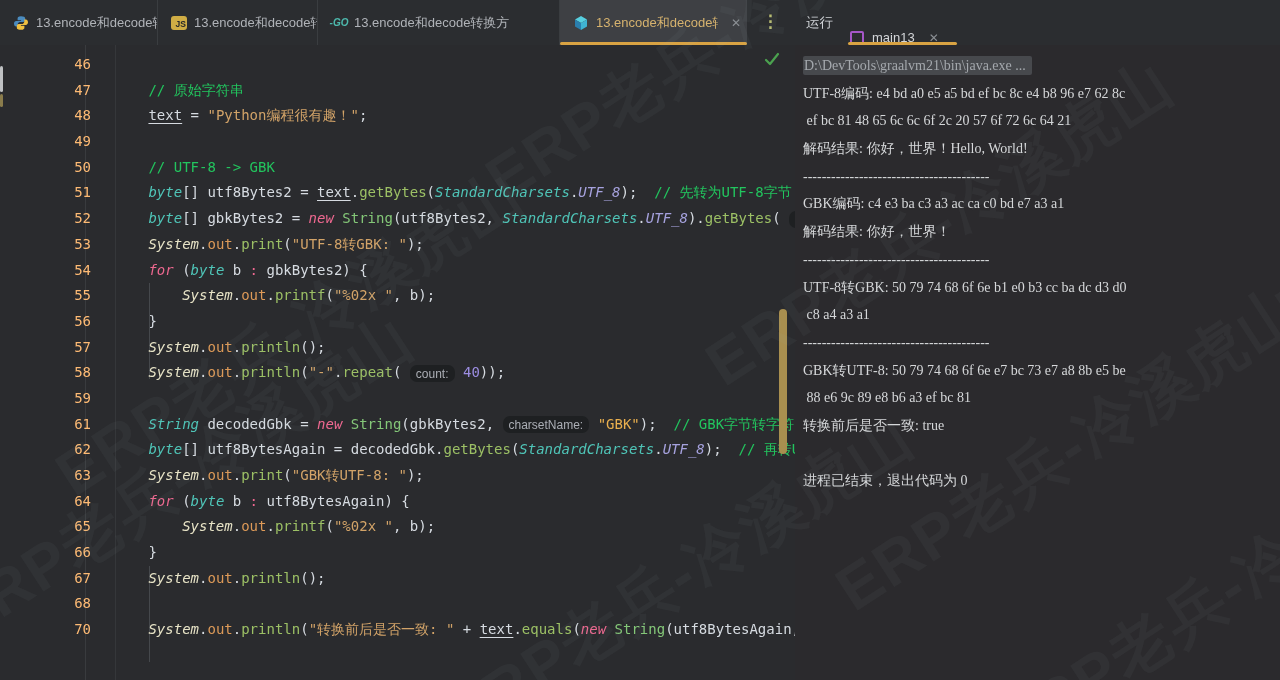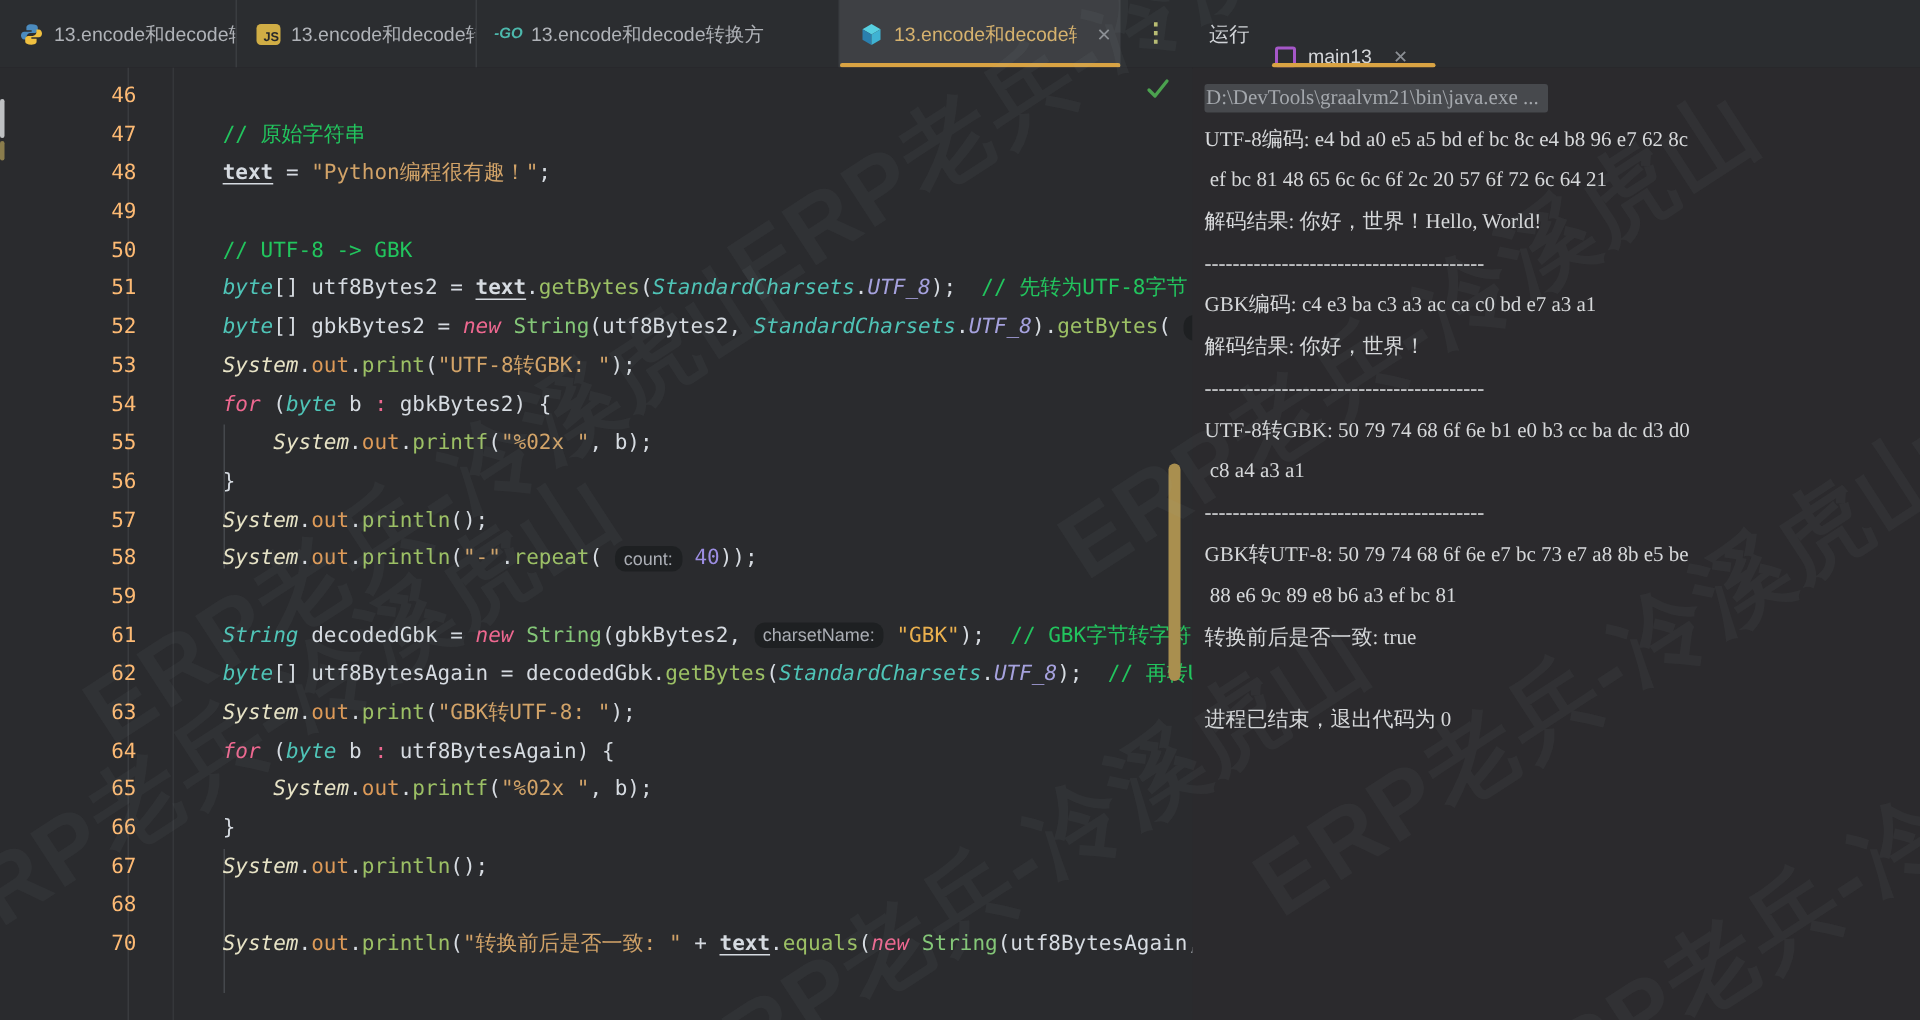--- a/index.html
+++ b/index.html
@@ -44,21 +44,21 @@
   .type{color:#4fc4b7;font-style:italic}
   .cls{color:#e7e3c6;font-style:italic}
   .out{color:#dd9a58}
   .mtd{color:#9cc065}
   .ctor{color:#84c778}
   .str{color:#d2a368}
   .strg{color:#eab04e}
   .num{color:#9c8de2}
   .cmt{color:#22c55e;}
   .cst{color:#a6a2de;font-style:italic}
-  .fld{color:#d6dbe1;text-decoration:underline;text-underline-offset:3px;font-weight:bold;}
+  .fld{color:#d6dbe1;text-decoration:underline;text-underline-offset:3px;}
   .hint{background:#1e2022;color:#abaeb5;border-radius:7px;padding:1.5px 6px;
         font-family:"Liberation Sans",sans-serif;font-size:12px;font-style:normal;}
 
   
   .console{position:absolute;left:795px;top:45px;width:485px;height:635px;overflow:hidden;background:#2b2a2d;}
   .conpane{position:absolute;left:8px;top:7px;width:477px;}
   .con-line{height:27.7px;line-height:27.7px;white-space:pre;font-family:Liberation Serif, serif;
             font-size:14px;color:#d6d8da;}
   .con-line .exe{background:#47494d;color:#a4a8ad;border-radius:2px;padding:2px 6px 2px 1px;}
 

